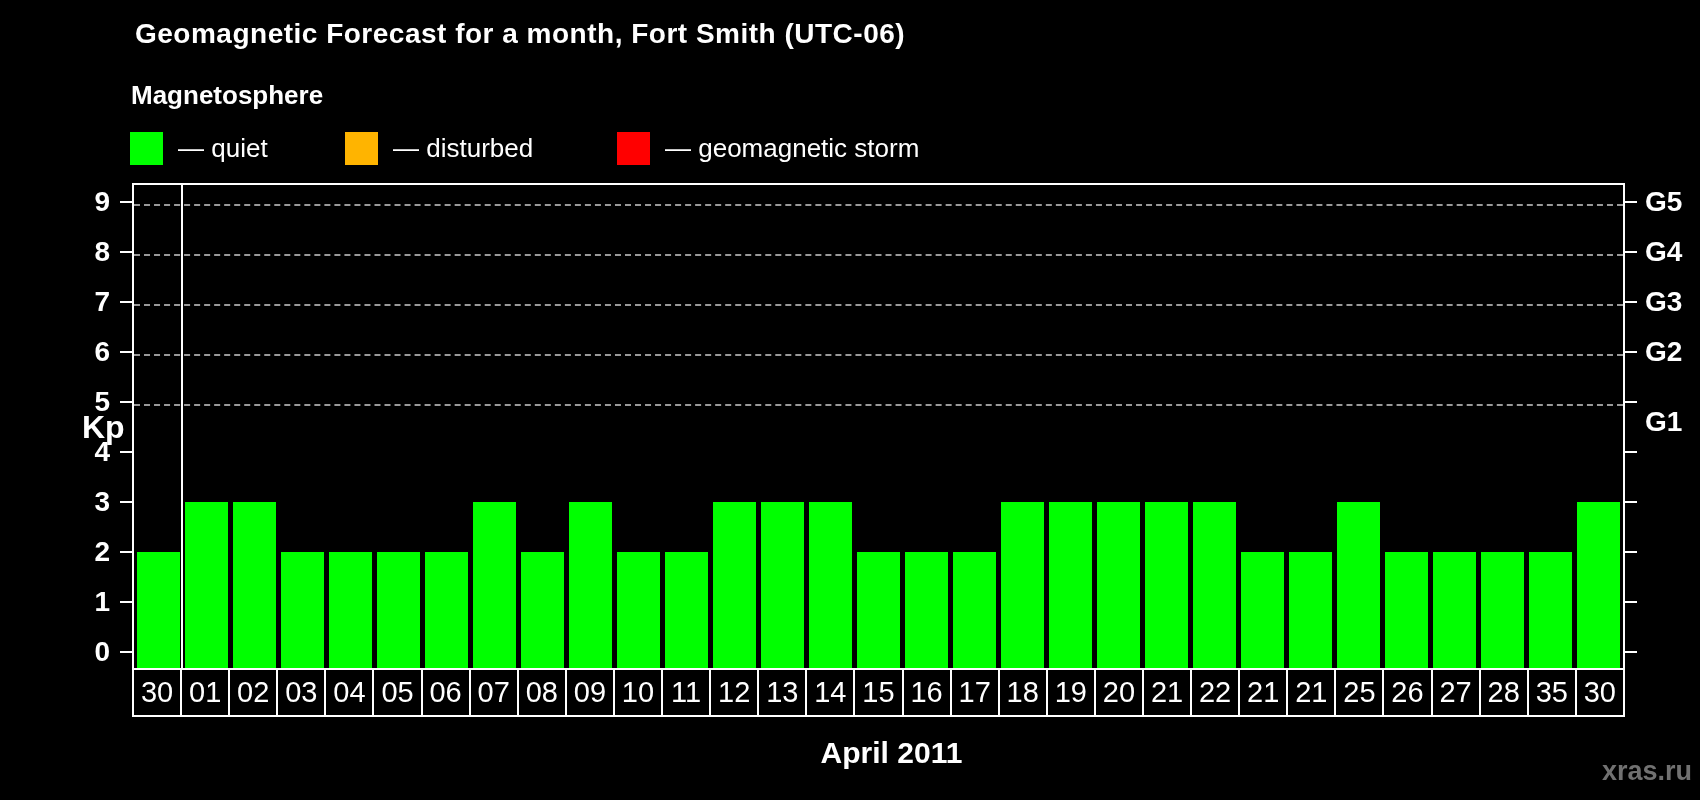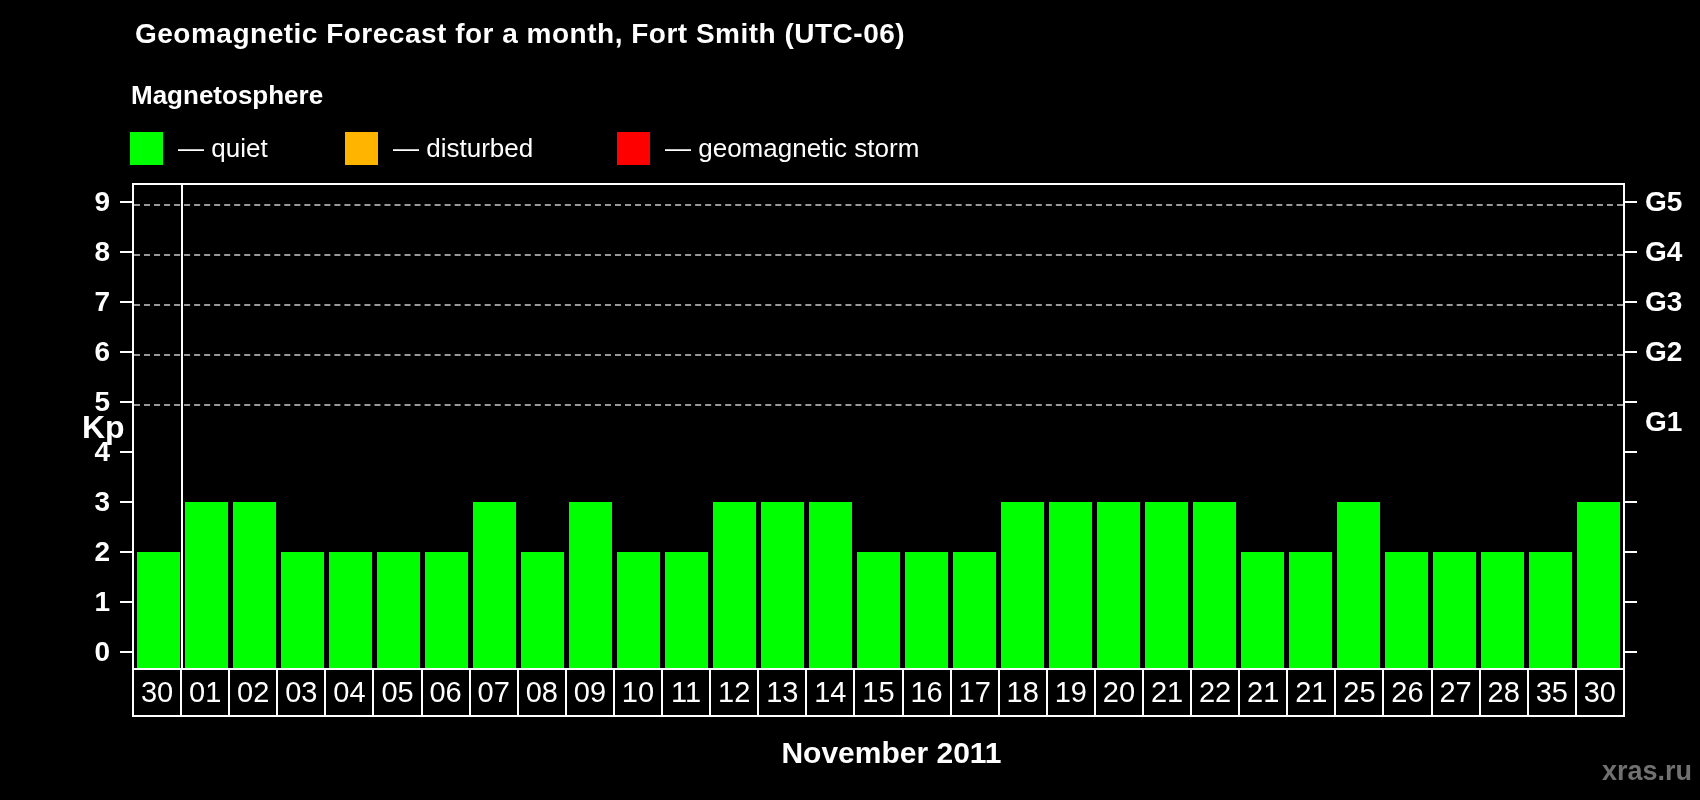--- a/index.html
+++ b/index.html
@@ -195,21 +195,21 @@
       <div class="day-cell">21</div>
       <div class="day-cell">21</div>
       <div class="day-cell">25</div>
       <div class="day-cell">26</div>
       <div class="day-cell">27</div>
       <div class="day-cell">28</div>
       <div class="day-cell">35</div>
       <div class="day-cell">30</div>
     </div>
 
-  <div class="month-label">November 2011</div>
+  <div class="month-label">April 2011</div>
   <div class="watermark">xras.ru</div>
 
 <div class="tick" style="left: 120px; top: 651px;"></div>
     <div class="tick" style="left: 1625px; top: 651px;"></div>
     <div class="ytick-label" style="top: 652px;">0</div>
     <div class="tick" style="left: 120px; top: 601px;"></div>
     <div class="tick" style="left: 1625px; top: 601px;"></div>
     <div class="ytick-label" style="top: 602px;">1</div>
     <div class="tick" style="left: 120px; top: 551px;"></div>
     <div class="tick" style="left: 1625px; top: 551px;"></div>

